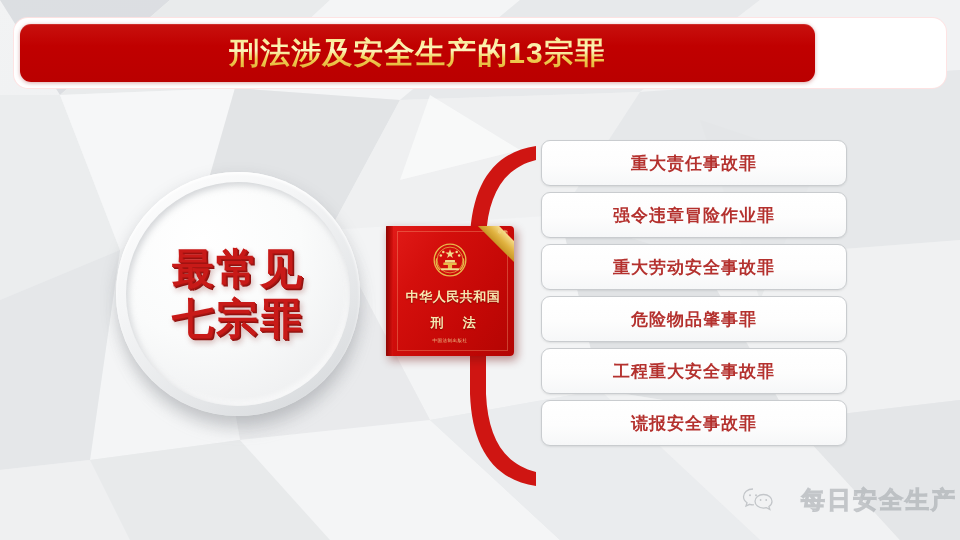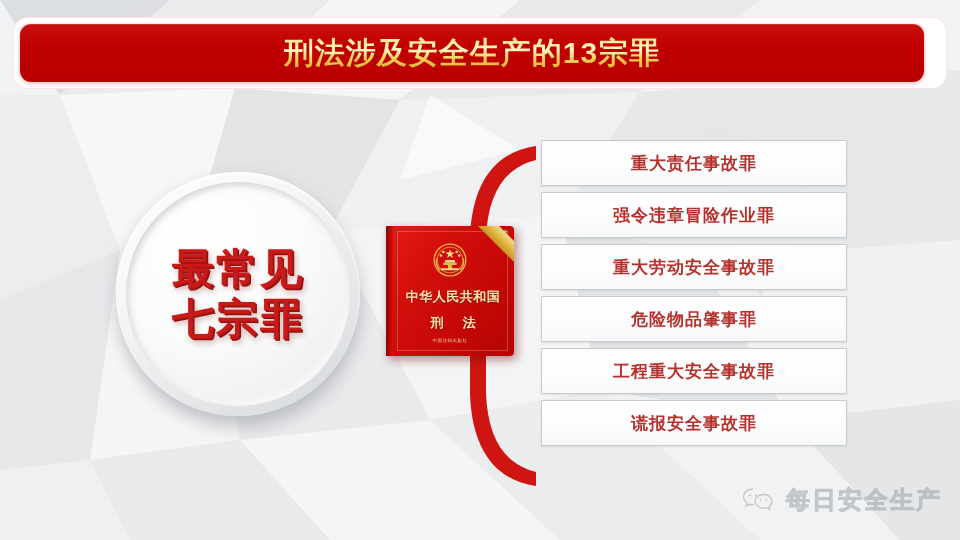--- a/index.html
+++ b/index.html
@@ -33,21 +33,21 @@
     width: 932px;
     height: 70px;
     border-radius: 14px;
     background: #ffffff;
     box-shadow: 0 0 0 1px rgba(255,225,225,0.9);
   }
   .title-bar {
     position: absolute;
     left: 20px;
     top: 24px;
-    width: 904px;
+    width: 795px;
     height: 58px;
     border-radius: 11px;
     background: linear-gradient(180deg, #c8110e 0%, #c00000 38%, #ba0000 100%);
     box-shadow: 0 1px 4px rgba(150,0,0,0.35), inset 0 1px 0 rgba(255,255,255,0.12);
     display: flex;
     align-items: center;
     justify-content: center;
   }
   .title-text {
     font-size: 30px;
@@ -192,21 +192,21 @@
     position: absolute;
     left: 541px;
     top: 140px;
     width: 306px;
   }
   .crime-item {
     position: relative;
     height: 44px;
     margin-bottom: 6px;
     border: 1px solid #c9cccf;
-    border-radius: 1px;
+    border-radius: 9px;
     background: linear-gradient(180deg, #ffffff 0%, #fdfdfd 55%, #f6f7f8 100%);
     box-shadow: 0 1px 2px rgba(120,125,130,0.18);
     display: flex;
     align-items: center;
     justify-content: center;
   }
   .crime-item.wide { width: 318px; }
   .crime-label {
     font-size: 17px;
     font-weight: bold;
@@ -215,21 +215,21 @@
     white-space: nowrap;
   }
 
   
   .watermark {
     position: absolute;
     left: 742px;
     top: 484px;
     display: flex;
     align-items: center;
-    gap: 10px;
+    gap: 25px;
     opacity: 0.55;
   }
   .wm-text {
     font-size: 24px;
     font-weight: bold;
     letter-spacing: 2px;
     color: transparent;
     -webkit-text-stroke: 1px #9ea3a8;
     white-space: nowrap;
   }

